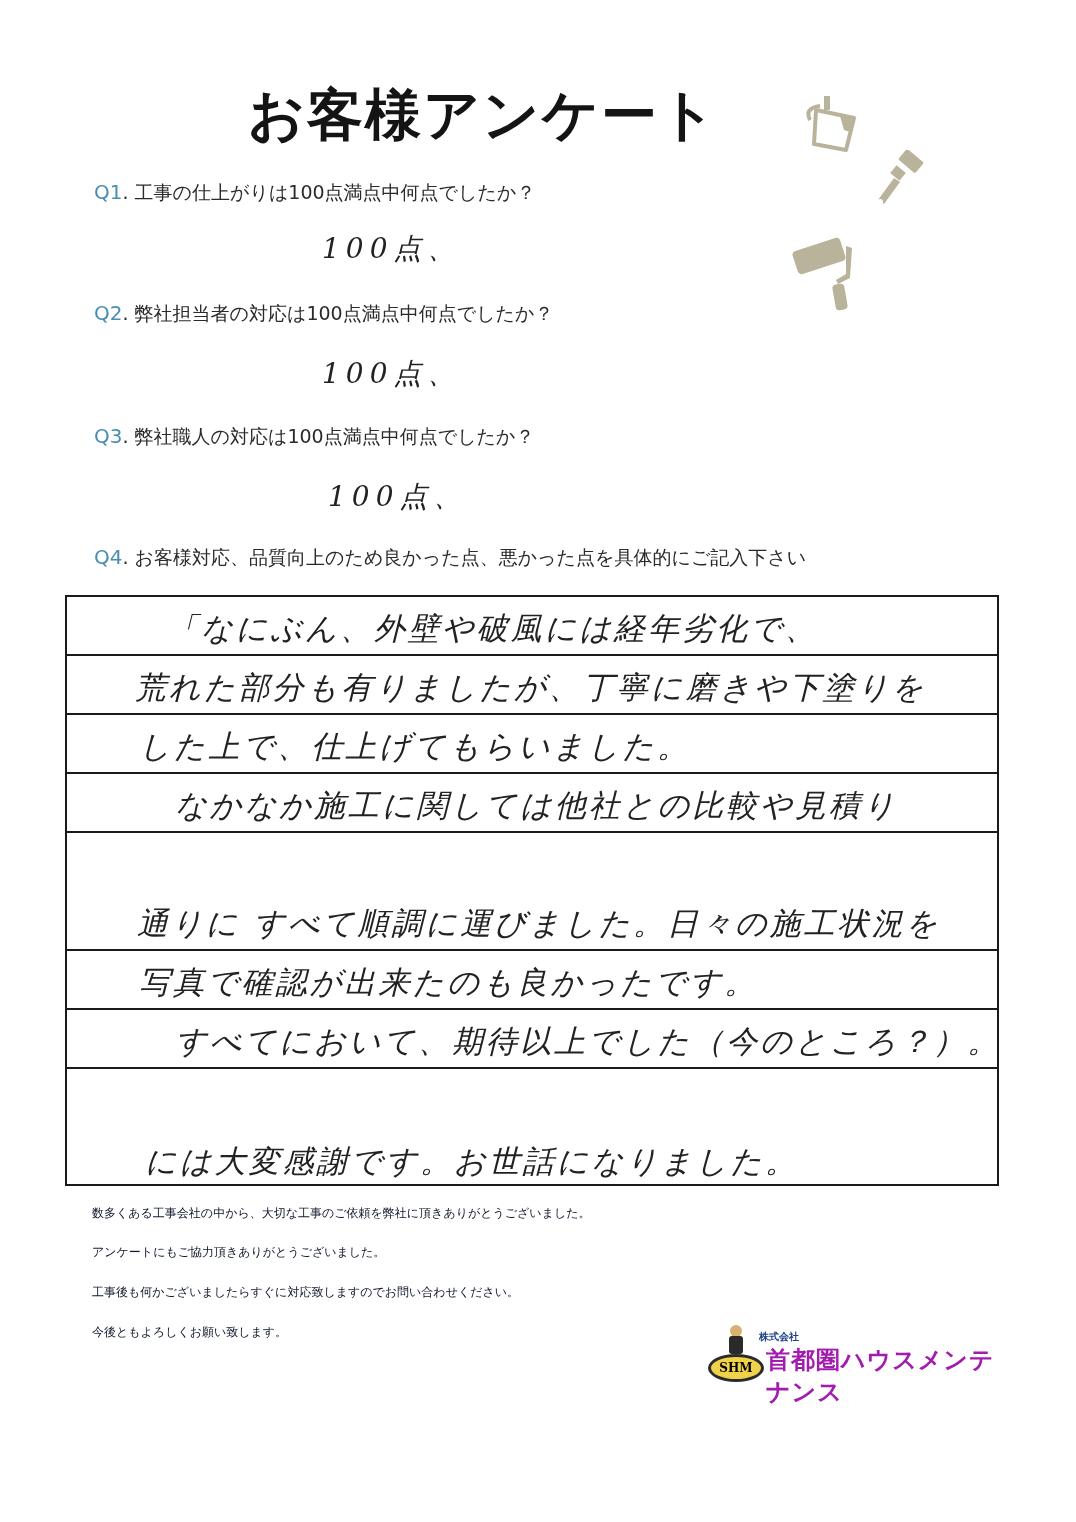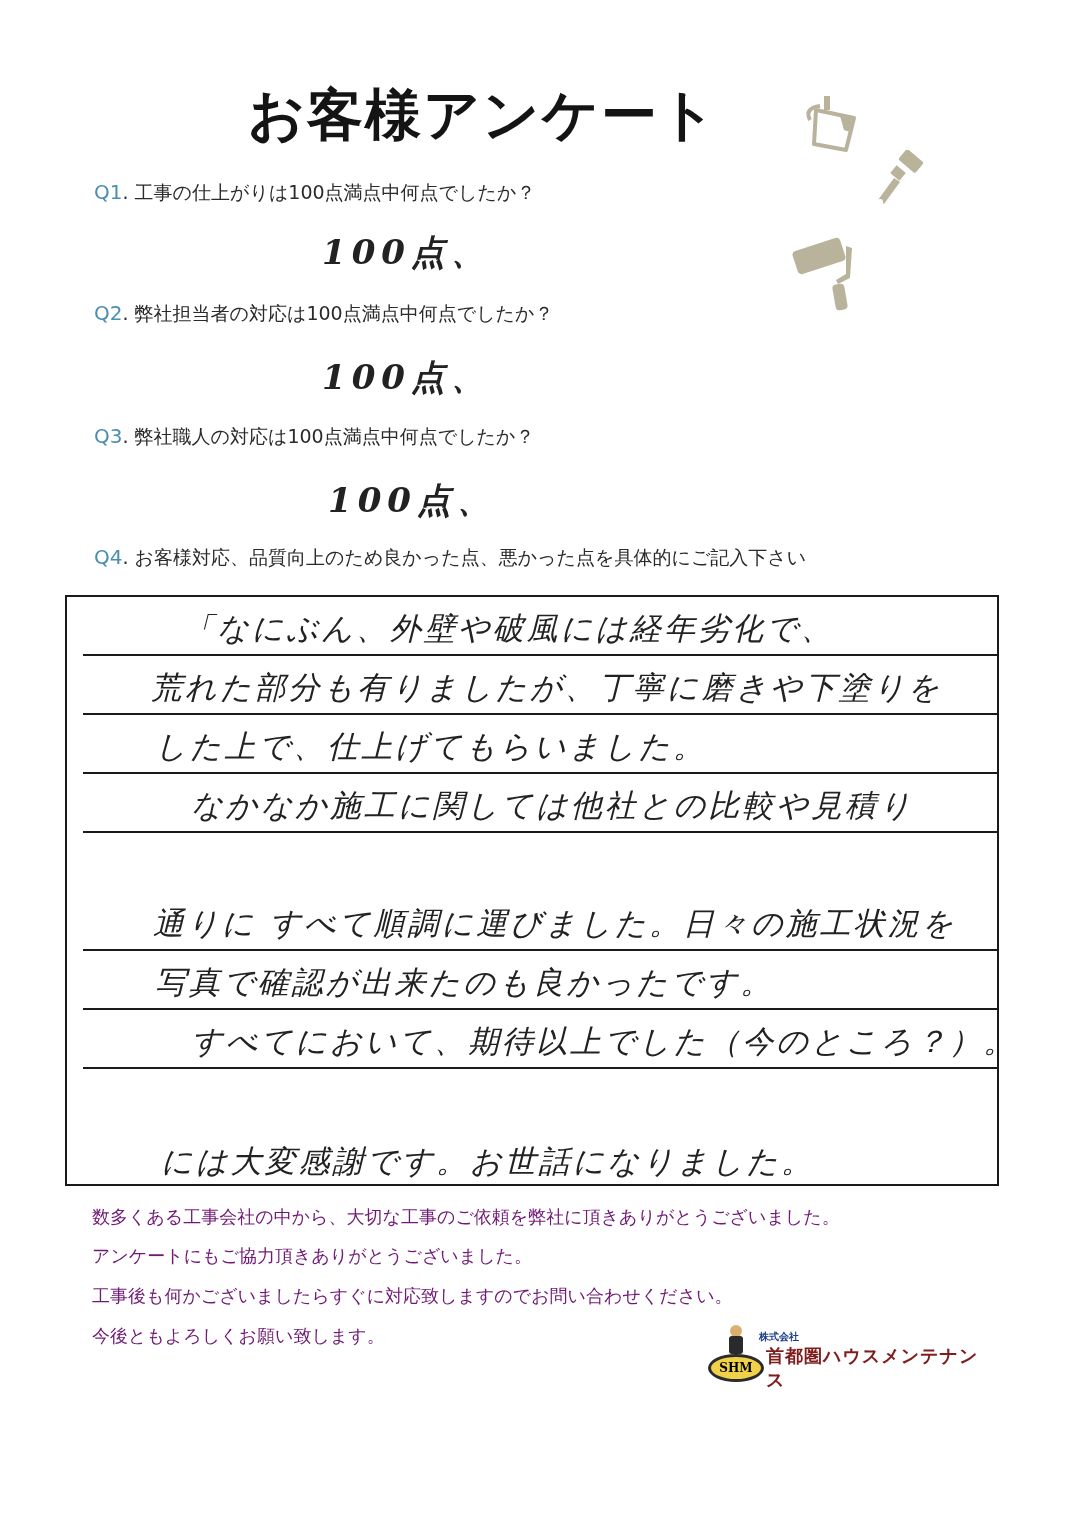--- a/index.html
+++ b/index.html
@@ -5,37 +5,37 @@
   html, body { margin:0; padding:0; background:#ffffff; }
   body { width:1076px; height:1522px; position:relative; overflow:hidden;
          font-family:"DejaVu Sans","Liberation Sans",sans-serif; color:#1c1c1c; }
   .title { position:absolute; left:0; width:996px; top:78px; text-align:center;
            font-size:56px; font-weight:bold; letter-spacing:2px; color:#141414;
            padding-right:30px; box-sizing:border-box; }
   .deco { position:absolute; }
   .q { position:absolute; left:88px; font-size:19px; color:#2a2a2a; white-space:nowrap;margin-left:6px; }
   .q .qn { color:#4a8fb0; font-size:20px; }
   .ans { position:absolute; font-family:"DejaVu Serif","Liberation Serif",serif; font-style:italic;
-         font-size:34px; color:#222; letter-spacing:6px;font-weight:bold; }
+         font-size:28px; color:#222; letter-spacing:6px; }
   .box { position:absolute; left:65px; top:595px; width:934px; height:591px;
          border:2px solid #1a1a1a; box-sizing:border-box; }
-  .row { position:absolute; left:16px; right:0; height:59px; border-bottom:2px solid #1a1a1a;
+  .row { position:absolute; left:0; right:0; height:59px; border-bottom:2px solid #1a1a1a;
          box-sizing:border-box; }
   .row:last-child { border-bottom:none; }
   .hw { position:absolute; bottom:4px; font-family:"DejaVu Serif","Liberation Serif",serif;
         font-style:italic; font-size:31px; color:#222; white-space:nowrap; letter-spacing:3px; }
-  .foot { position:absolute; left:92px; font-size:18px; color:#701a75; white-space:nowrap; }
+  .foot { position:absolute; left:92px; font-size:12px; color:#0f172a; white-space:nowrap; }
   .logo { position:absolute; left:706px; top:1324px; width:290px; height:64px; }
   .logo-badge { position:absolute; left:2px; top:30px; width:56px; height:28px; border-radius:50%;
                 background:#f0d24a; border:3px solid #2b2b2b; box-sizing:border-box;
                 font-family:"DejaVu Serif","Liberation Serif",serif; font-weight:bold; font-size:12px;
                 color:#000000; text-align:center; line-height:22px; }
   .logo-figure { position:absolute; left:16px; top:0; width:28px; height:32px; }
   .logo-small { position:absolute; left:53px; top:6px; font-size:10px; font-weight:bold; color:#1d3e8a; }
-  .logo-name { position:absolute; left:60px; top:20px; font-size:18px; font-weight:bold; color:#7f1d1d;
+  .logo-name { position:absolute; left:60px; top:20px; font-size:24px; font-weight:bold; color:#a21caf;
                letter-spacing:1px; }
 </style>
 </head>
 <body>
 
 <div class="title">お客様アンケート</div>
 
 <svg class="deco" style="left:800px;top:90px" width="70" height="66" viewBox="0 0 70 66">
   <g fill="none" stroke="#b9b39c" stroke-width="4" stroke-linejoin="round">
     <path d="M16 20 L54 28 L46 60 L14 54 Z"></path>

